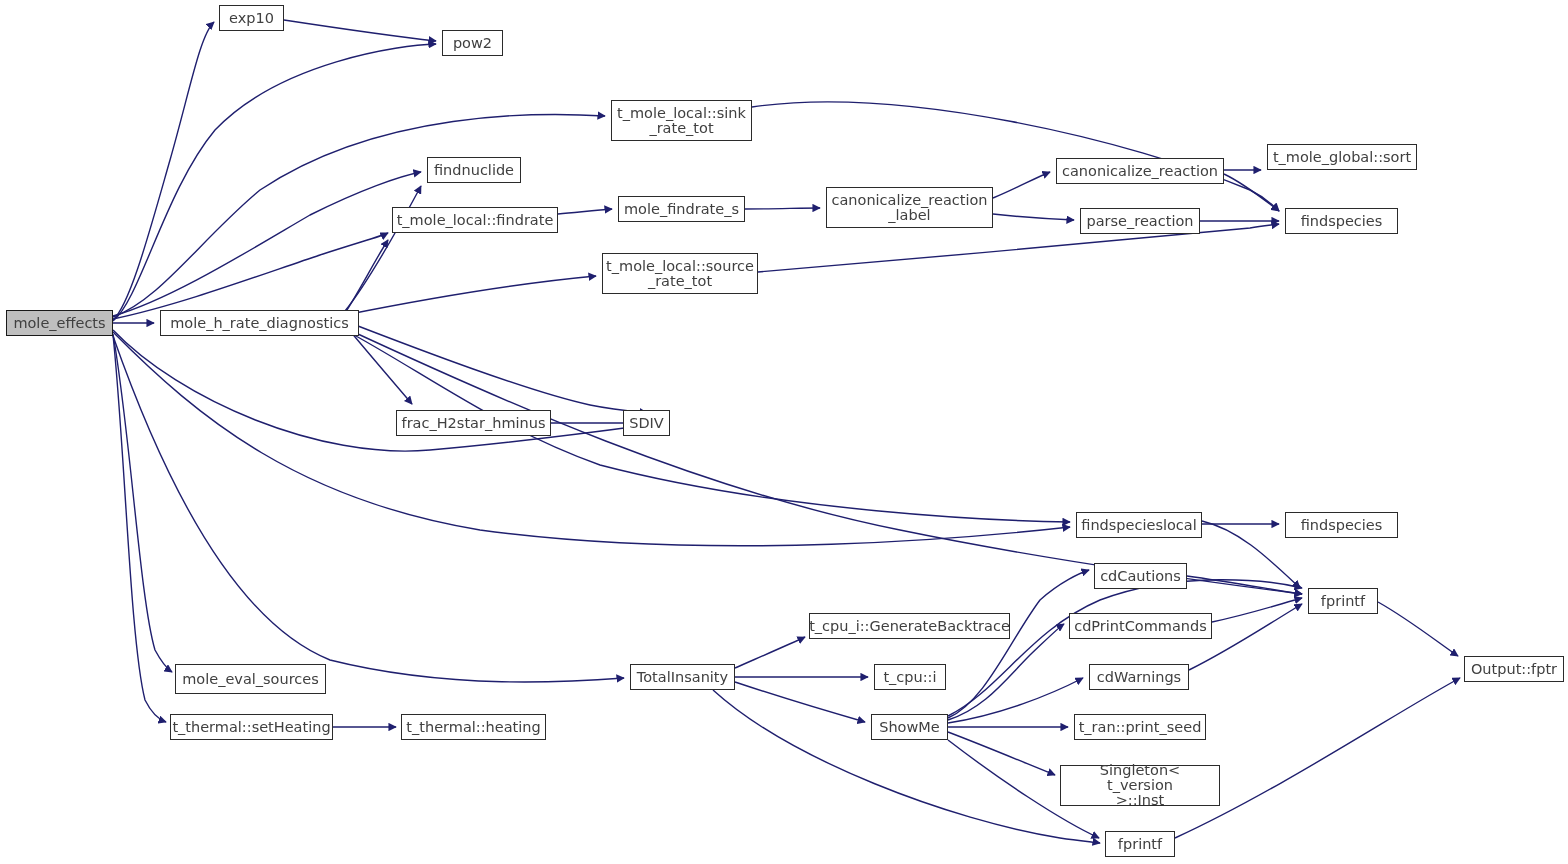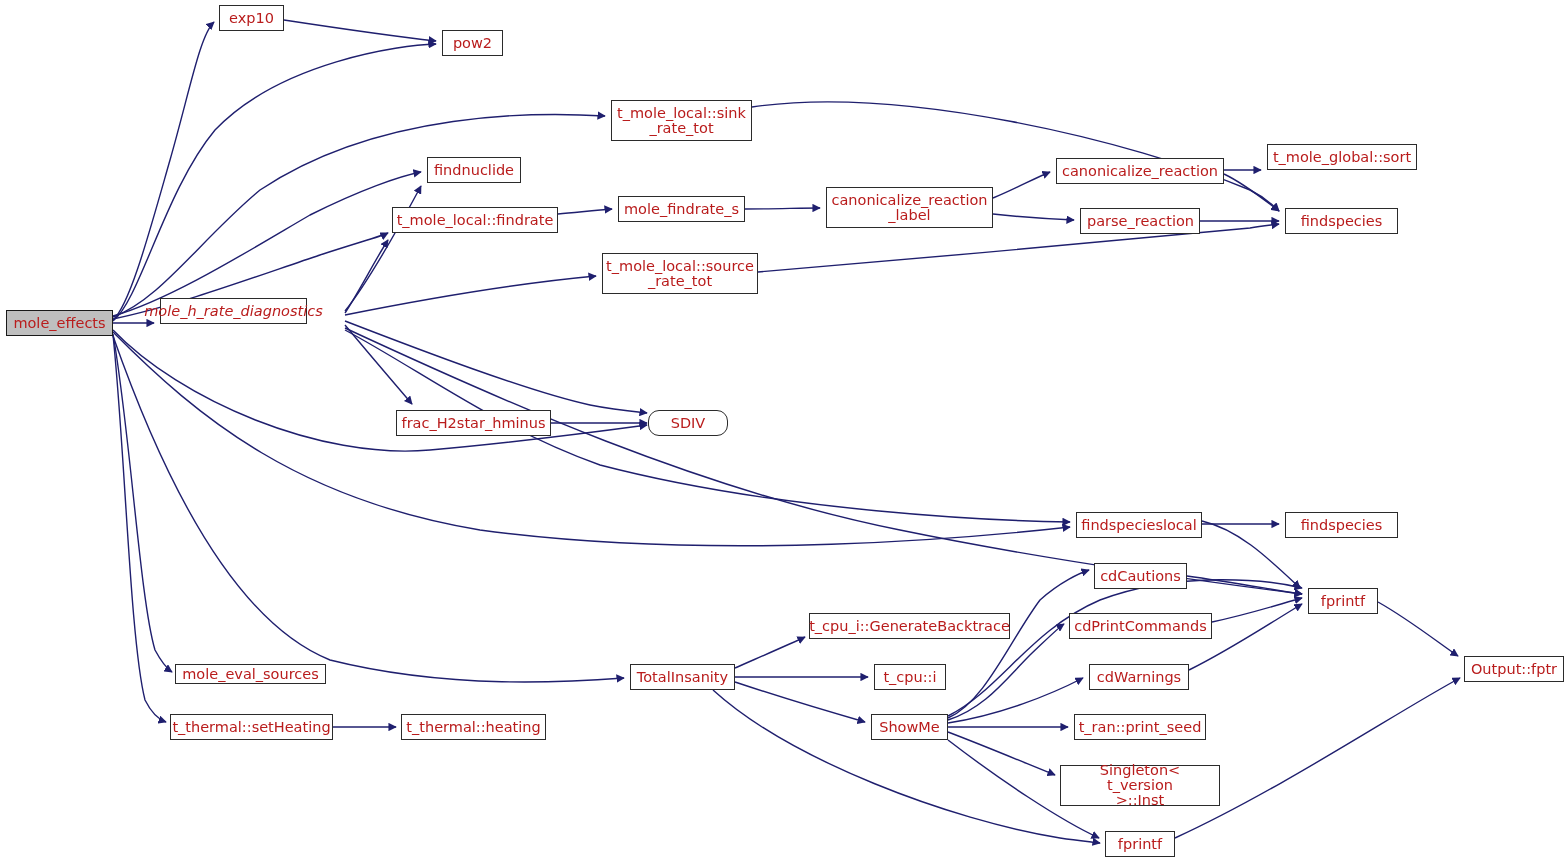--- a/index.html
+++ b/index.html
@@ -1,21 +1,21 @@
 <!DOCTYPE html>
 <html><head>
 <meta charset="utf-8">
 <style>
   html,body{margin:0;padding:0;background:#ffffff;}
   #canvas{position:relative;width:1568px;height:864px;overflow:hidden;background:#fff;
           font-family:"DejaVu Sans","Liberation Sans",sans-serif;}
   svg.edges{position:absolute;left:0;top:0;width:1568px;height:864px;}
   .node{position:absolute;box-sizing:border-box;border:1px solid #2b2b2b;background:#ffffff;
         display:flex;align-items:center;justify-content:center;text-align:center;
-        color:#b91c1c;font-size:14.5px;line-height:15px;letter-spacing:0px;
+        color:#404040;font-size:14.5px;line-height:15px;letter-spacing:0px;
         font-family:"DejaVu Sans","Liberation Sans",sans-serif;white-space:pre-line;}
   .node.root{background:#bfbfbf;border-color:#1a1a1a;}
   .node span{display:block;padding:0 5px;}
 </style>
 </head>
 <body>
 
 <div id="canvas" style="background: rgb(255, 255, 255);">
   <svg class="edges" viewBox="0 0 1568 864" xmlns="http://www.w3.org/2000/svg">
     <defs>
@@ -80,38 +80,38 @@
       <div class="node" style="left: 442px; top: 30px; width: 61px; height: 26px;"><span>pow2</span></div>
       <div class="node" style="left: 611px; top: 100px; width: 141px; height: 41px;"><span>t_mole_local::sink
 _rate_tot</span></div>
       <div class="node" style="left: 427px; top: 157px; width: 94px; height: 26px;"><span>findnuclide</span></div>
       <div class="node" style="left: 392px; top: 207px; width: 166px; height: 26px;"><span>t_mole_local::findrate</span></div>
       <div class="node" style="left: 618px; top: 196px; width: 127px; height: 26px;"><span>mole_findrate_s</span></div>
       <div class="node" style="left: 826px; top: 187px; width: 167px; height: 41px;"><span>canonicalize_reaction
 _label</span></div>
       <div class="node" style="left: 1056px; top: 158px; width: 168px; height: 26px;"><span>canonicalize_reaction</span></div>
       <div class="node" style="left: 1267px; top: 144px; width: 150px; height: 26px;"><span>t_mole_global::sort</span></div>
-      <div class="node" style="left: 1080px; top: 208px; width: 120px; height: 26px; justify-content: flex-end;"><span>parse_reaction</span></div>
+      <div class="node" style="left: 1080px; top: 208px; width: 120px; height: 26px;"><span>parse_reaction</span></div>
       <div class="node" style="left: 1285px; top: 208px; width: 113px; height: 26px;"><span>findspecies</span></div>
       <div class="node" style="left: 602px; top: 253px; width: 156px; height: 41px; justify-content: center;"><span>t_mole_local::source
 _rate_tot</span></div>
-      <div class="node" style="left: 160px; top: 298px; width: 147px; height: 26px; font-style: italic;"><span>mole_h_rate_diagnostics</span></div>
+      <div class="node" style="left: 160px; top: 310px; width: 199px; height: 26px;"><span>mole_h_rate_diagnostics</span></div>
       <div class="node" style="left: 396px; top: 410px; width: 155px; height: 26px;"><span>frac_H2star_hminus</span></div>
-      <div class="node" style="left: 648px; top: 410px; width: 80px; height: 26px; border-radius: 11px;"><span>SDIV</span></div>
+      <div class="node" style="left: 623px; top: 410px; width: 47px; height: 26px;"><span>SDIV</span></div>
       <div class="node" style="left: 1076px; top: 512px; width: 126px; height: 26px;"><span>findspecieslocal</span></div>
       <div class="node" style="left: 1285px; top: 512px; width: 113px; height: 26px;"><span>findspecies</span></div>
       <div class="node" style="left: 1094px; top: 563px; width: 93px; height: 26px;"><span>cdCautions</span></div>
       <div class="node" style="left: 1308px; top: 588px; width: 70px; height: 26px;"><span>fprintf</span></div>
       <div class="node" style="left: 1069px; top: 613px; width: 143px; height: 26px;"><span>cdPrintCommands</span></div>
       <div class="node" style="left: 809px; top: 613px; width: 201px; height: 26px;"><span>t_cpu_i::GenerateBacktrace</span></div>
       <div class="node" style="left: 1089px; top: 664px; width: 100px; height: 26px;"><span>cdWarnings</span></div>
       <div class="node" style="left: 1464px; top: 656px; width: 100px; height: 26px;"><span>Output::fptr</span></div>
       <div class="node" style="left: 630px; top: 664px; width: 105px; height: 26px;"><span>TotalInsanity</span></div>
       <div class="node" style="left: 874px; top: 664px; width: 72px; height: 26px;"><span>t_cpu::i</span></div>
-      <div class="node" style="left: 175px; top: 664px; width: 151px; height: 20px;"><span>mole_eval_sources</span></div>
+      <div class="node" style="left: 175px; top: 664px; width: 151px; height: 30px;"><span>mole_eval_sources</span></div>
       <div class="node" style="left: 871px; top: 714px; width: 77px; height: 26px;"><span>ShowMe</span></div>
       <div class="node" style="left: 1074px; top: 714px; width: 132px; height: 26px;"><span>t_ran::print_seed</span></div>
       <div class="node" style="left: 170px; top: 714px; width: 163px; height: 26px;"><span>t_thermal::setHeating</span></div>
       <div class="node" style="left: 401px; top: 714px; width: 145px; height: 26px;"><span>t_thermal::heating</span></div>
       <div class="node" style="left: 1060px; top: 765px; width: 160px; height: 41px;"><span>Singleton&lt; t_version
 &gt;::Inst</span></div>
       <div class="node" style="left: 1105px; top: 831px; width: 70px; height: 26px;"><span>fprintf</span></div>
     </div>
 </div>
 

